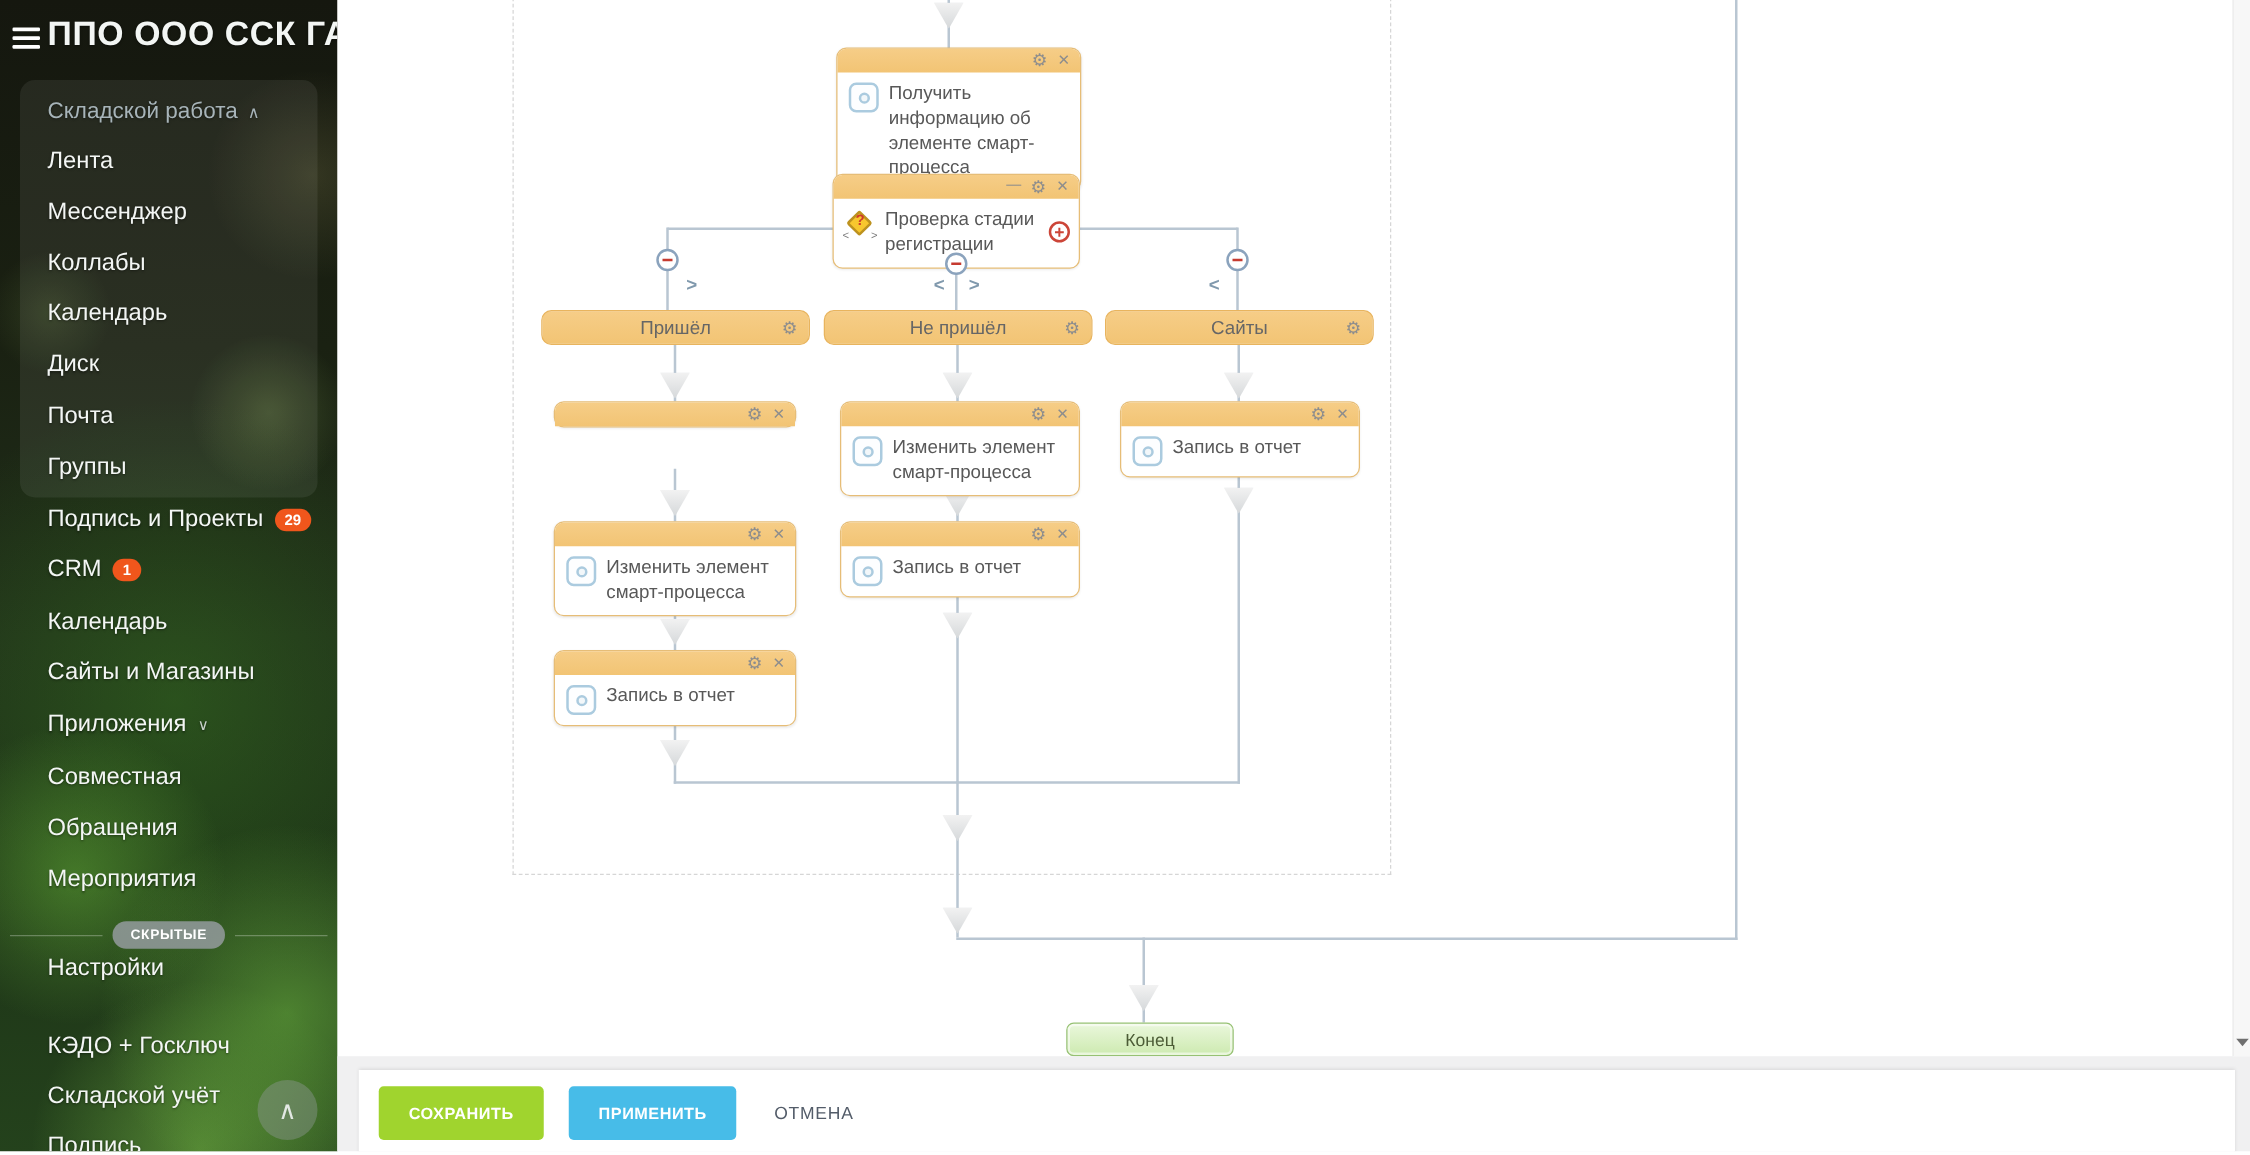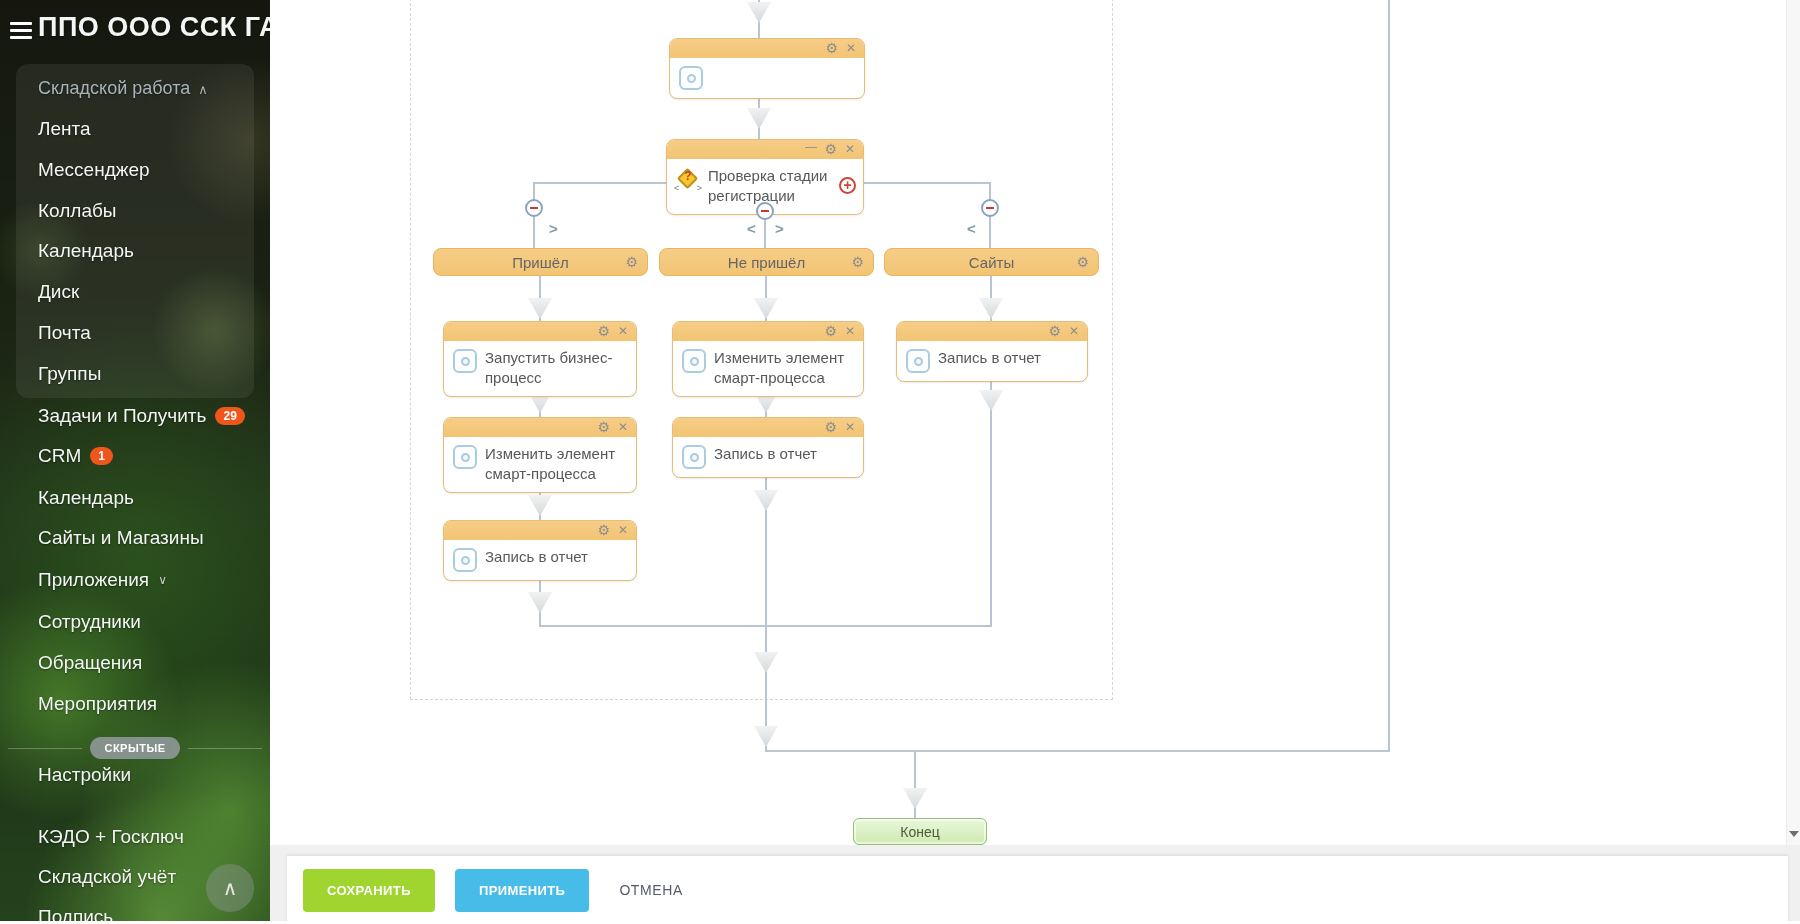--- a/index.html
+++ b/index.html
@@ -133,39 +133,39 @@
     <div class="sb-item sb-text" style="top:280px">
         <span>Диск</span>
       </div>
     <div class="sb-item sb-text" style="top:321px">
         <span>Почта</span>
       </div>
     <div class="sb-item sb-text" style="top:362px">
         <span>Группы</span>
       </div>
     <div class="sb-item sb-text" style="top:404px">
-      <span>Задачи и Получить</span>
+      <span>Подпись и Проекты</span>
       <span class="sb-badge">29</span>
     </div>
     <div class="sb-item sb-text" style="top:444px">
       <span>CRM</span>
       <span class="sb-badge">1</span>
     </div>
     <div class="sb-item sb-text" style="top:486px">
         <span>Календарь</span>
       </div>
     <div class="sb-item sb-text" style="top:526px">
         <span>Сайты и Магазины</span>
       </div>
     <div class="sb-item sb-text" style="top:568px">
       <span>Приложения</span>
       <span class="sb-chev">∨</span>
     </div>
     <div class="sb-item sb-text" style="top:610px">
-        <span>Сотрудники</span>
+        <span>Совместная</span>
       </div>
     <div class="sb-item sb-text" style="top:651px">
         <span>Обращения</span>
       </div>
     <div class="sb-item sb-text" style="top:692px">
         <span>Мероприятия</span>
       </div>
 
     <div id="sb-hidden">
       <div class="line"></div>
@@ -237,20 +237,21 @@
 
     <div class="node" style="left:399px; top:38px; width:196px">
       <div class="node-h">
         <span class="hic gear" style="right:26px">⚙</span>
         <span class="hic" style="right:8px">✕</span>
       </div>
       <div class="node-b">
         <span class="sp-icon">
             <span class="sp-dot"></span>
           </span>
+        <span class="node-t">Получить информацию об элементе смарт-процесса</span>
       </div>
     </div>
 
     <div class="node" style="left:396px; top:139px; width:198px">
       <div class="node-h">
         <span class="hic" style="right:46px; top:0">—</span>
         <span class="hic gear" style="right:26px">⚙</span>
         <span class="hic" style="right:8px">✕</span>
       </div>
       <div class="node-b" style="padding-right:30px">
@@ -290,26 +291,20 @@
     <div class="branch-h" style="left:614px; top:248px; width:215px">
       <span>Сайты</span>
       <span class="hic gear">⚙</span>
     </div>
 
     <div class="node" style="left:173px; top:321px; width:194px">
       <div class="node-h">
           <span class="hic gear" style="right:26px">⚙</span>
           <span class="hic" style="right:8px">✕</span>
         </div>
-      <div class="node-b">
-          <span class="sp-icon">
-            <span class="sp-dot"></span>
-          </span>
-        <span class="node-t">Запустить бизнес-процесс</span>
-        </div>
     </div>
     <div class="node" style="left:173px; top:417px; width:194px">
       <div class="node-h">
           <span class="hic gear" style="right:26px">⚙</span>
           <span class="hic" style="right:8px">✕</span>
         </div>
       <div class="node-b">
           <span class="sp-icon">
             <span class="sp-dot"></span>
           </span>

